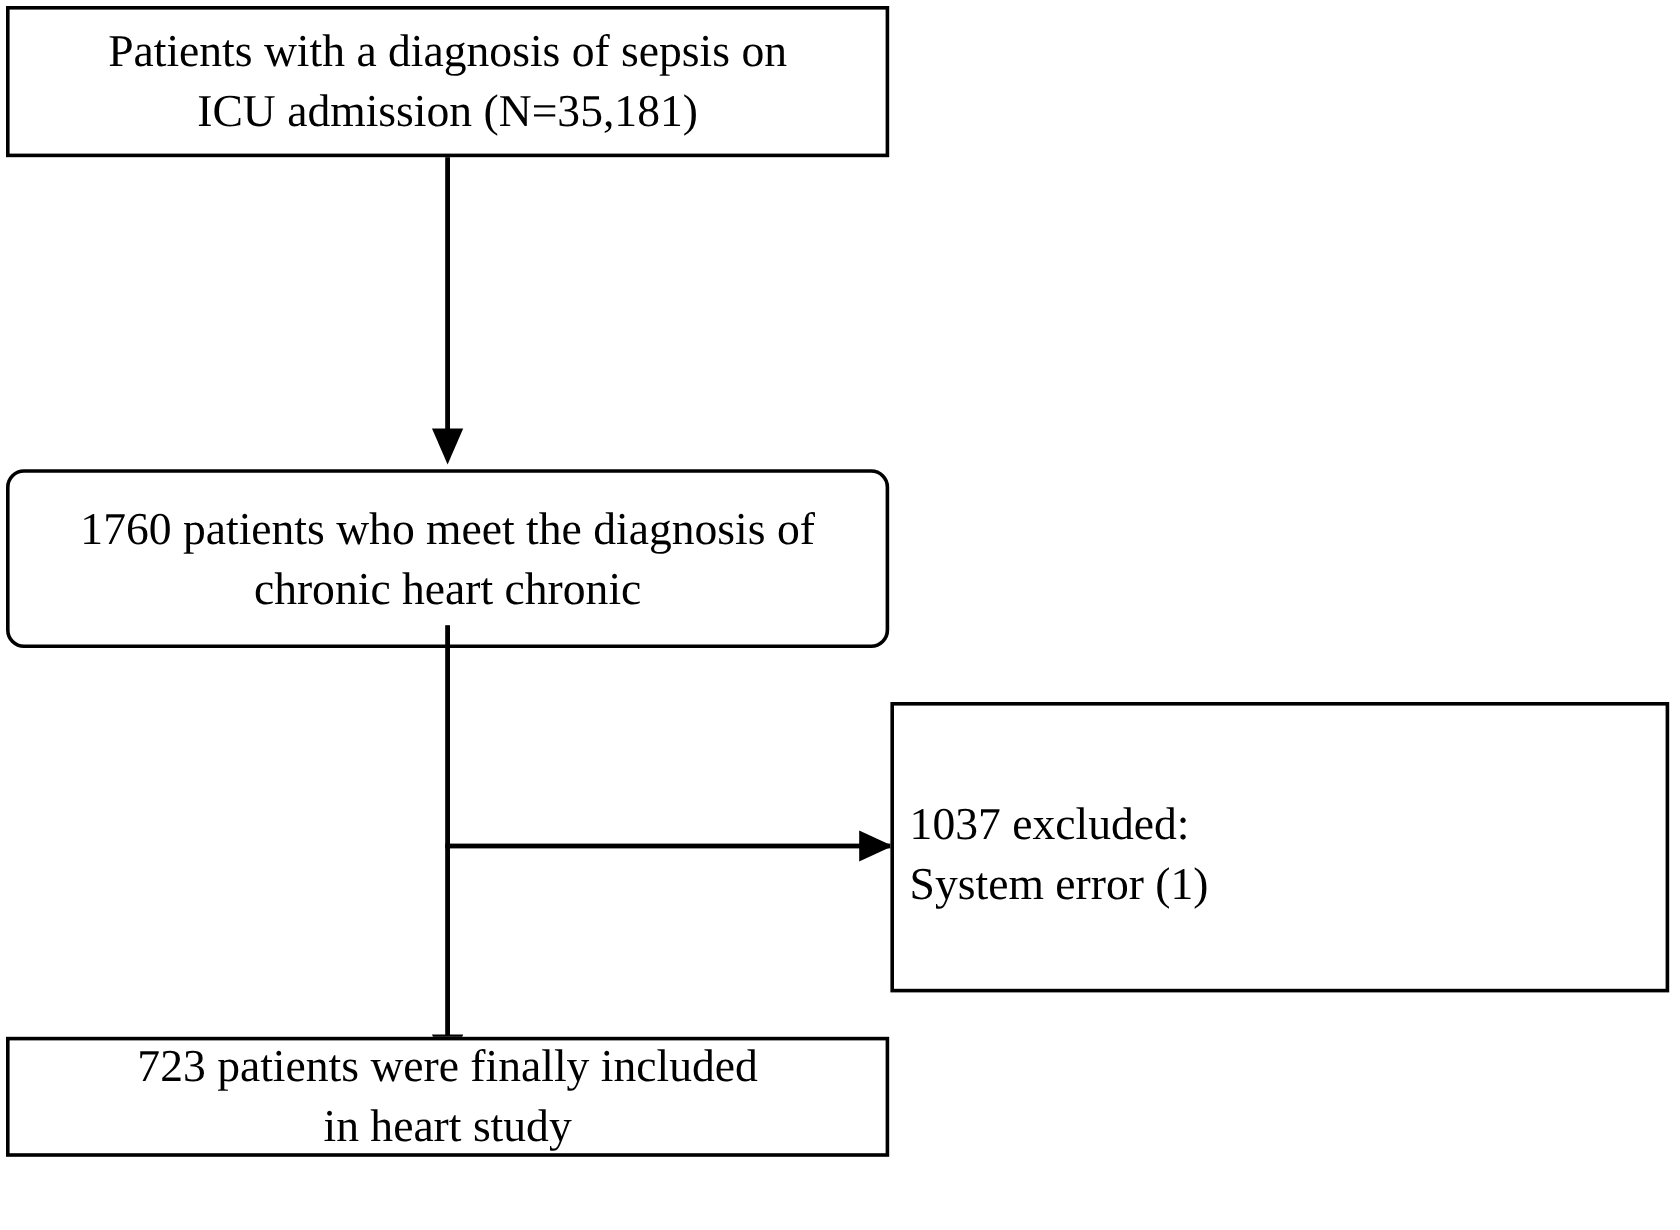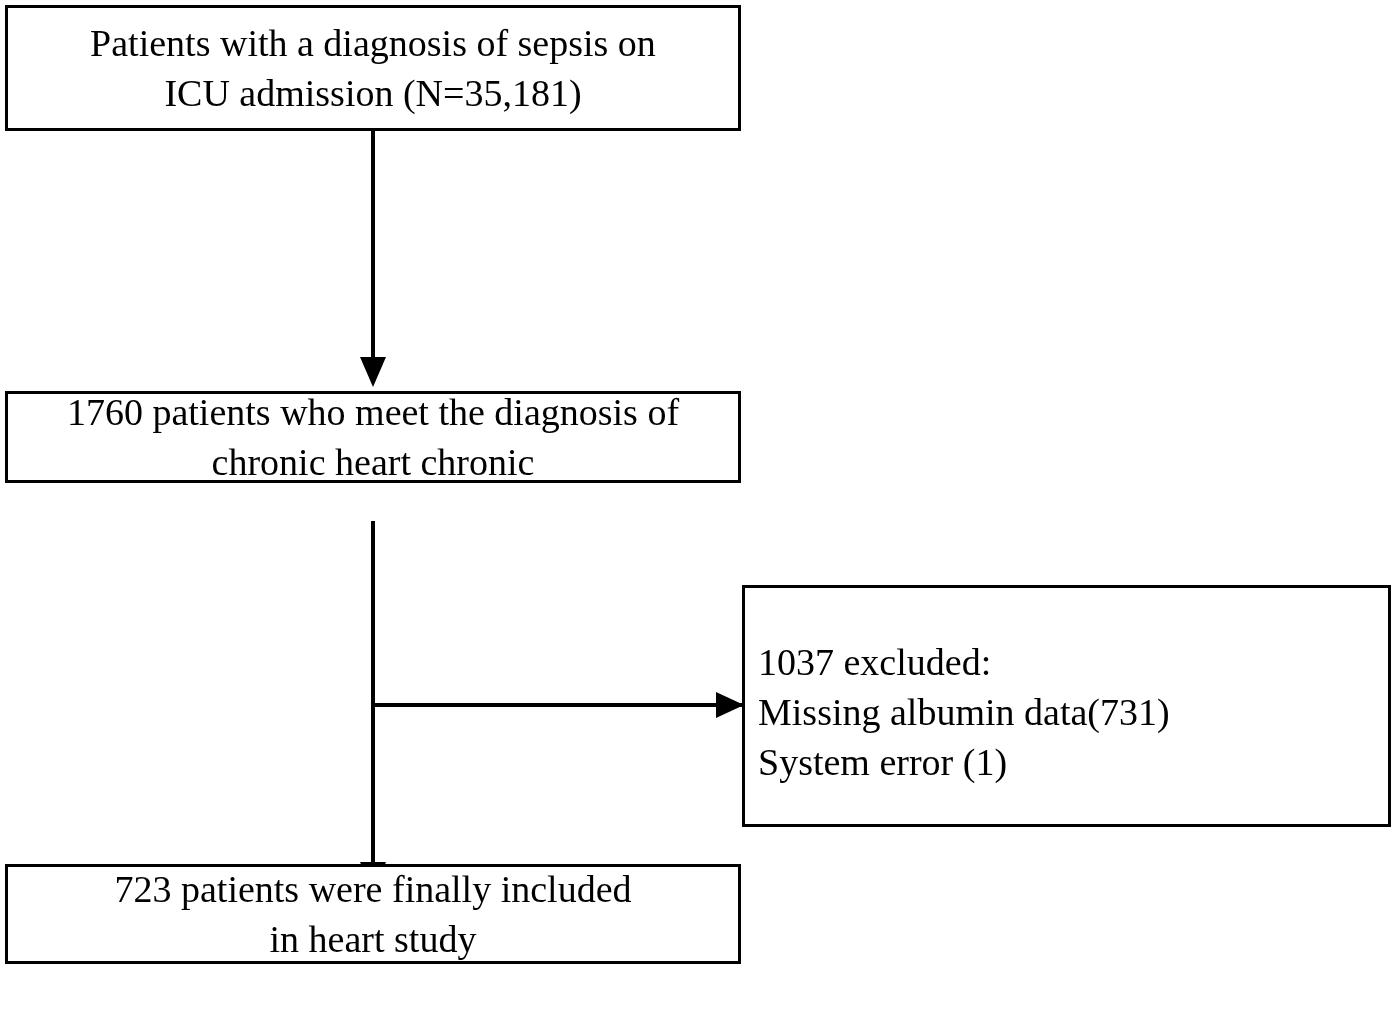--- a/index.html
+++ b/index.html
@@ -46,21 +46,21 @@
   .node-left .line {
     text-align: left;
     padding-left: 13px;
   }
 
   
   #box-cohort-screened {
     left: 5px;  top: 5px;   width: 736px; height: 126px;
   }
   #box-cohort-chf {
-    left: 5px;  top: 391px; width: 736px; height: 92px;
+    left: 5px;  top: 391px; width: 736px; height: 149px; border-radius: 15px;
   }
   #box-exclusions {
     left: 742px; top: 585px; width: 649px; height: 242px;
   }
   #box-cohort-final {
     left: 5px;  top: 864px; width: 736px; height: 100px;
   }
 
   
   .connector {
@@ -129,21 +129,20 @@
 
   <div class="connector v-line" id="conn-v-chf-to-final"></div>
 
   <div class="connector h-line" id="conn-h-chf-to-exclusions"></div>
   <div class="arrowhead-right" id="arrow-chf-to-exclusions"></div>
 
   <div class="arrowhead-down" id="arrow-chf-to-final"></div>
 
   <div class="node-box node-left" id="box-exclusions">
     <div class="line">1037 excluded:</div>
-    <div class="line">Missing albumin data(731)</div>
     <div class="line">System error (1)</div>
   </div>
 
   <div class="node-box node-centered" id="box-cohort-final">
     <div class="line">723 patients were finally included</div>
     <div class="line">in heart study</div>
   </div>
 
 </div>
 

